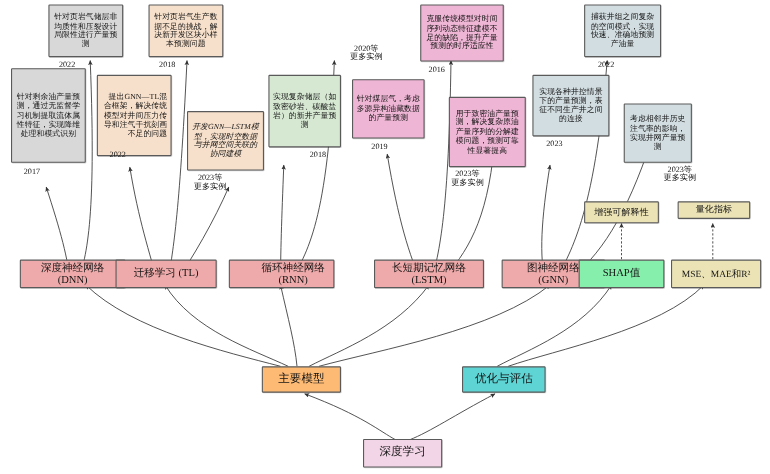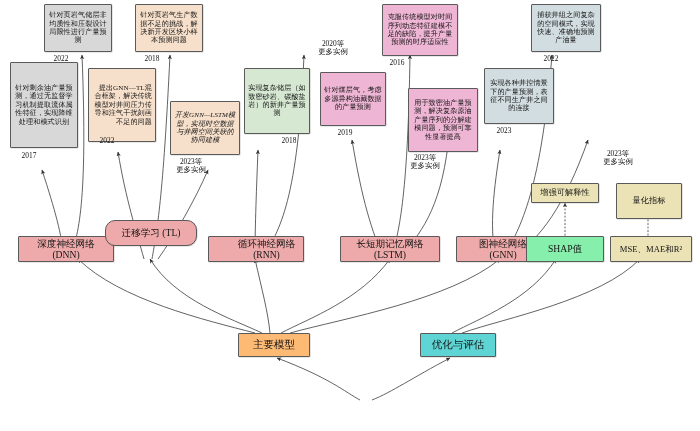--- a/index.html
+++ b/index.html
@@ -162,37 +162,40 @@
   <div class="node leaf" style="left:484px;top:68px;width:70px;height:56px;background:#d2dde1;">
     <span class="txt">实现各种井控情景下的产量预测，表征不同生产井之间的连接</span>
   </div>
   <div class="year" style="left: 487px; top: 127px; width: 34px; white-space: pre-line;">2023</div>
 
   <div class="node leaf" style="left:531px;top:4px;width:70px;height:48px;background:#d2dde1;">
     <span class="txt">捕获井组之间复杂的空间模式，实现快速、准确地预测产油量</span>
   </div>
   <div class="year" style="left: 534px; top: 55px; width: 34px; white-space: pre-line;">2022</div>
 
+  <div class="node leaf" style="left:567px;top:94px;width:62px;height:54px;background:#d2dde1;">
+    <span class="txt">考虑相邻井历史注气率的影响，实现井网产量预测</span>
+  </div>
   <div class="year" style="left: 597px; top: 150px; width: 42px; white-space: pre-line;">2023等
 更多实例</div>
 
   <div class="node leaf" style="left:531px;top:183px;width:68px;height:20px;background:#ebe3b5;font-size:8.2px;">
     <span class="txt">增强可解释性</span>
   </div>
 
-  <div class="node leaf" style="left:616px;top:183px;width:66px;height:36px;background:#ebe3b5;font-size:8.2px;">
+  <div class="node leaf" style="left:616px;top:183px;width:66px;height:16px;background:#ebe3b5;font-size:8.2px;">
     <span class="txt">量化指标</span>
   </div>
 
   <div class="node model" style="left:18px;top:236px;width:96px;height:26px;background:#eeaaaa;white-space:pre-line;">
     <span class="txt">深度神经网络
 (DNN)</span>
   </div>
 
-  <div class="node model" style="left:105px;top:220px;width:92px;height:26px;background:#eeaaaa;white-space:pre-line;border-radius:10px;">
+  <div class="node model" style="left:105px;top:236px;width:92px;height:26px;background:#eeaaaa;white-space:pre-line;">
     <span class="txt">迁移学习 (TL)</span>
   </div>
 
   <div class="node model" style="left:208px;top:236px;width:96px;height:26px;background:#eeaaaa;white-space:pre-line;padding-left:24px;">
     <span class="txt">循环神经网络
 (RNN)</span>
   </div>
 
   <div class="node model" style="left:340px;top:236px;width:100px;height:26px;background:#eeaaaa;white-space:pre-line;">
     <span class="txt">长短期记忆网络
@@ -213,14 +216,17 @@
   </div>
 
   <div class="node mid" style="left:238px;top:333px;width:72px;height:24px;background:#fdba74;">
     <span class="txt">主要模型</span>
   </div>
 
   <div class="node mid" style="left:420px;top:333px;width:76px;height:24px;background:#5fd4d4;">
     <span class="txt">优化与评估</span>
   </div>
 
+  <div class="node root" style="left:330px;top:399px;width:72px;height:26px;background:#f2d5e6;">
+    <span class="txt">深度学习</span>
+  </div>
 
 </div>
 
 </body></html>

